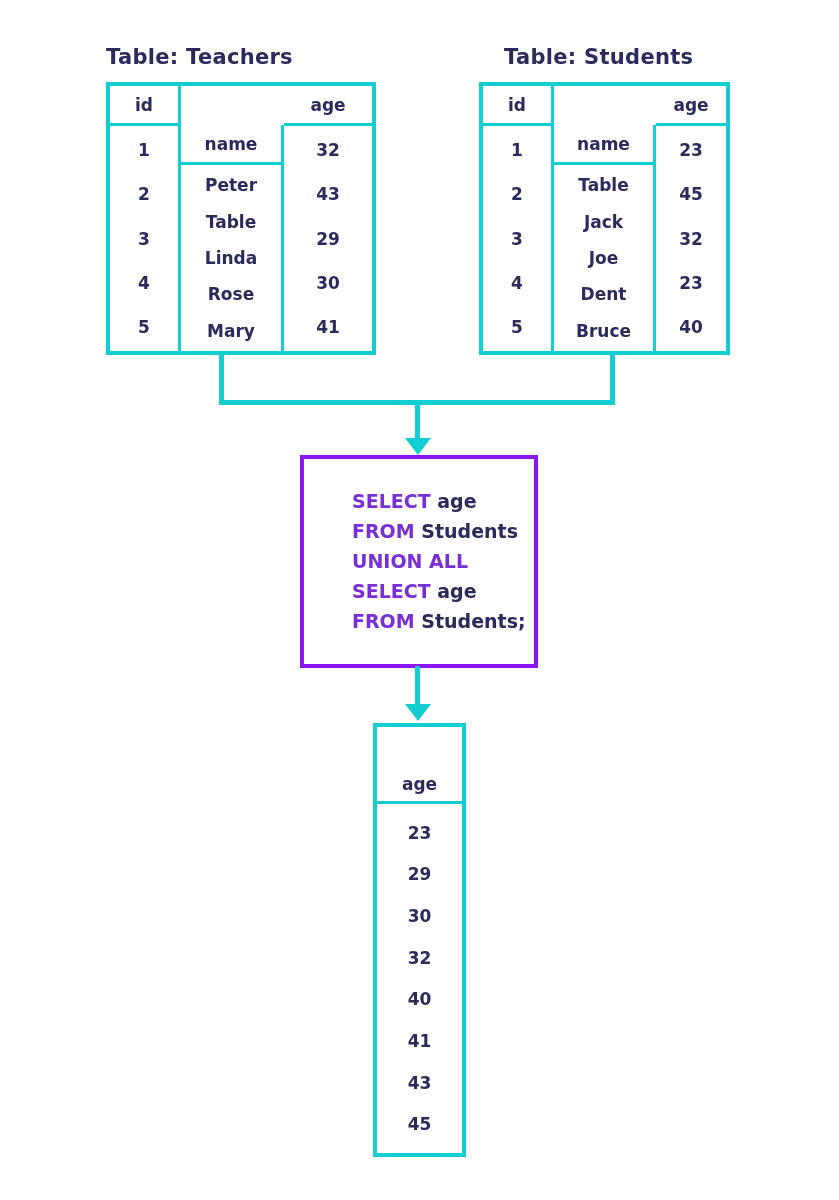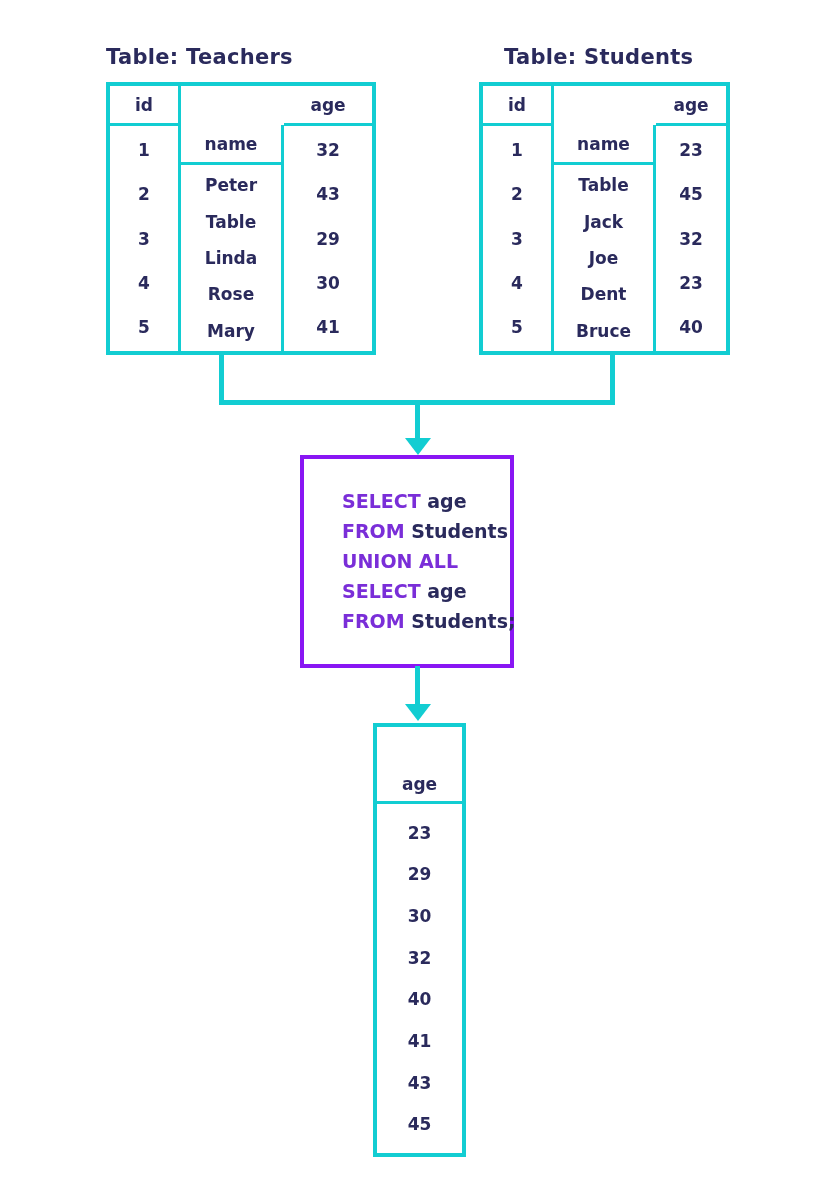--- a/index.html
+++ b/index.html
@@ -61,23 +61,23 @@
     position: absolute;
     width: 0; height: 0;
     border-left: 13px solid transparent;
     border-right: 13px solid transparent;
     border-top: 17px solid var(--cyan);
   }
   
   .sql-box {
     position: absolute;
     left: 300px; top: 455px;
-    width: 214px; height: 213px;
+    width: 238px; height: 213px;
     border: 4px solid var(--box-purple);
-    padding: 27px 0 0 38px;
+    padding: 27px 0 0 48px;
     background: var(--background);
   }
   .sql-line { line-height: 30px; font-size: 19px; white-space: pre; }
   .sql-line .kw { color: var(--keyword-purple); }
   .sql-line .rest { color: var(--text-navy); }
 </style>
 </head>
 <body>
 
 <div class="canvas">

